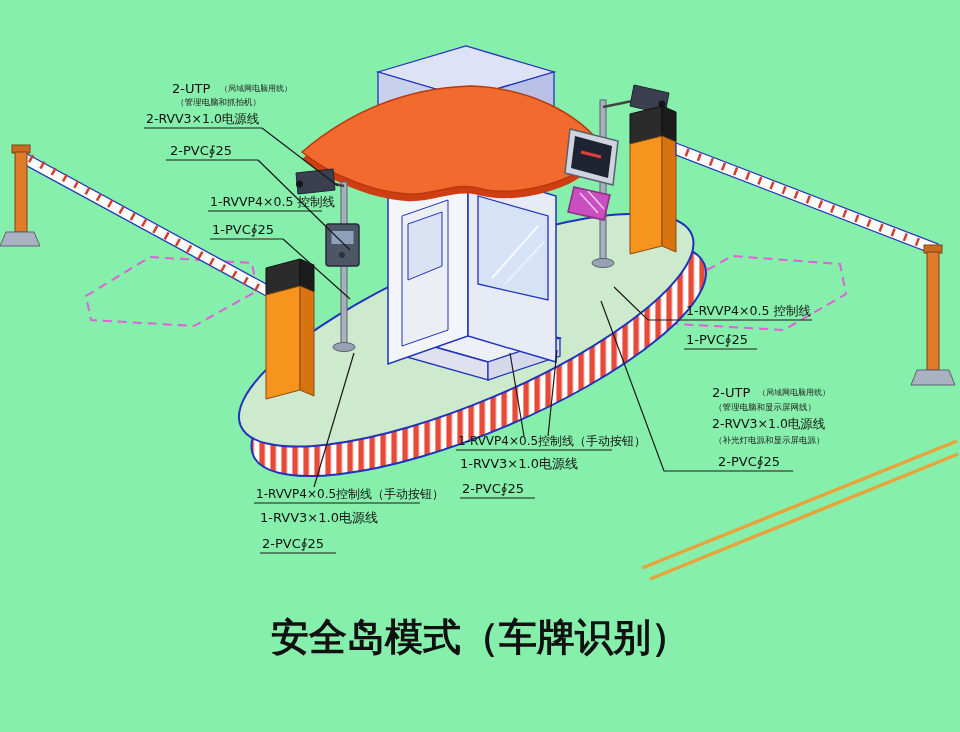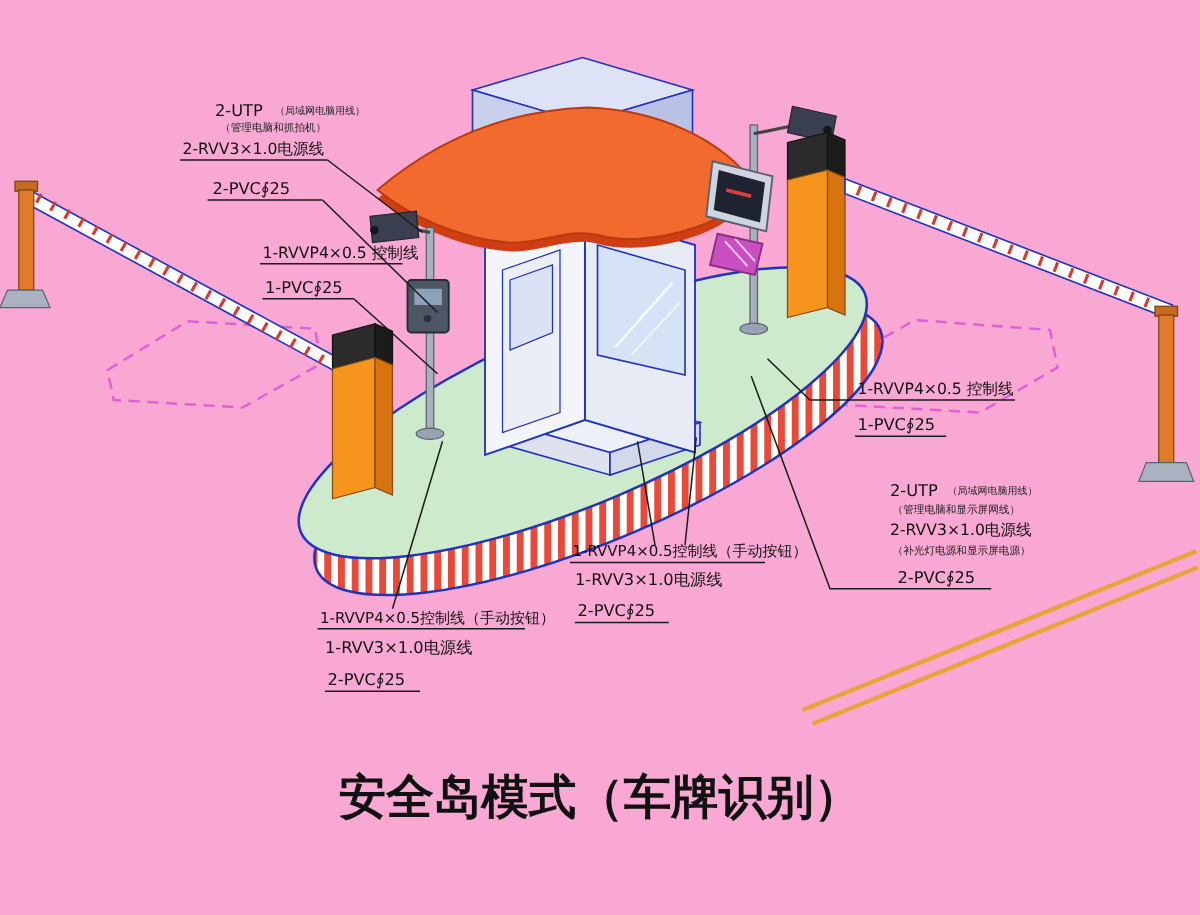--- a/index.html
+++ b/index.html
@@ -1,16 +1,16 @@
 <!DOCTYPE html>
 <html><head>
 <meta charset="utf-8">
 <style>
   html,body{margin:0;padding:0;background:#ffffff;}
-  .canvas{width:960px;height:732px;position:relative;background:#f9a8d4;overflow:hidden;}
+  .canvas{width:960px;height:732px;position:relative;background:#86efac;overflow:hidden;}
   svg text{font-family:"DejaVu Sans","Liberation Sans",sans-serif;fill:#111;}
   svg .note{fill:#222;}
   svg .lead{stroke:#1a1a1a;stroke-width:1.2;fill:none;}
 </style>
 </head>
 <body>
 
 <div class="canvas">
 <svg viewBox="0 0 960 732" width="960" height="732">
   <defs>

